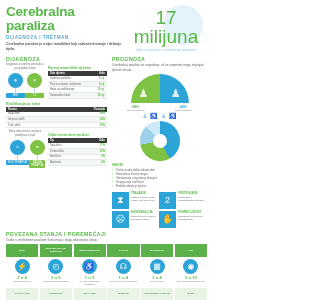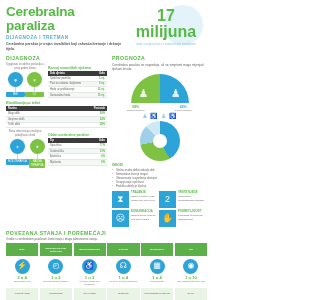--- a/index.html
+++ b/index.html
@@ -15,21 +15,21 @@
   
   .hdr{display:flex;justify-content:space-between;align-items:flex-start;}
   .hdr-left{width:118px;}
   .title{font-size:13.5px;font-weight:bold;color:#57b947;line-height:1.05;letter-spacing:-0.2px;}
   .subtitle{font-size:4.6px;font-weight:bold;color:#5aa9d6;letter-spacing:.5px;margin-top:2px;}
   .lede{font-size:3.5px;line-height:1.45;color:#555;margin-top:2px;font-weight:bold;}
 
   .hdr-right{width:82px;text-align:center;position:relative;padding-top:3px;}
   .blob{position:absolute;right:4px;top:0px;width:40px;height:40px;border-radius:50%;
         background:#dff0f8;opacity:.85;}
-  .bignum{position:relative;font-size:16px;font-weight:bold;color:#57b947;line-height:1;}
+  .bignum{position:relative;font-size:19px;font-weight:normal;color:#57b947;line-height:1;}
   .bigsub{position:relative;font-size:3.2px;color:#8fc6e2;line-height:1.5;margin-top:2px;}
 
   
   .cols{display:flex;gap:5px;margin-top:3px;}
   .colL{width:101px;}
   .colR{width:95px;}
 
   .sec-h{font-size:5.2px;font-weight:bold;color:#57b947;letter-spacing:.4px;margin-bottom:1.5px;}
   .sec-p{font-size:3.2px;line-height:1.4;color:#666;margin-bottom:2px;}
 

